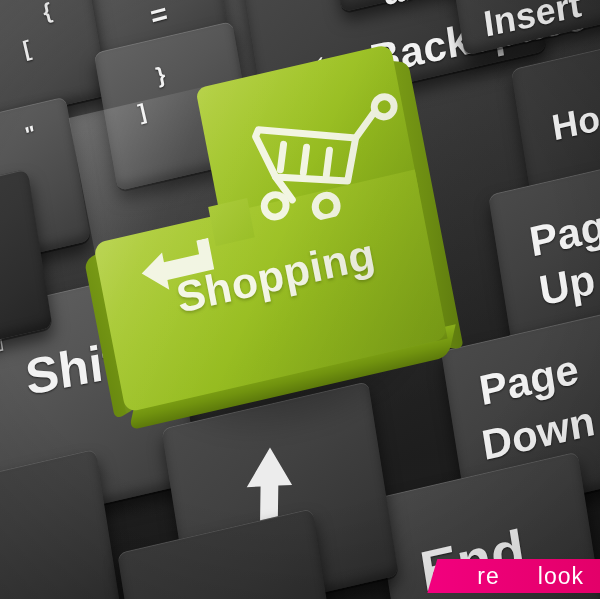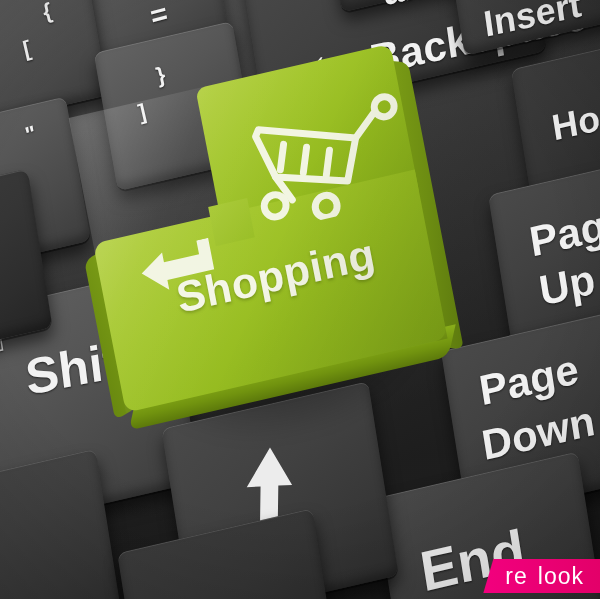--- a/index.html
+++ b/index.html
@@ -142,20 +142,21 @@
     height:34px;
     display:flex;align-items:center;
     padding:0 16px 0 22px;
     background:linear-gradient(90deg,#f2007e 0%,#e30069 100%);
     clip-path:polygon(10px 0,100% 0,100% 100%,0 100%);
     box-shadow:-2px 2px 6px rgba(0,0,0,.45);
   }
   #watermark .wm-txt{
     color:#fff;font-size:23px;font-weight:normal;letter-spacing:1px;
     font-family:"Liberation Sans",sans-serif;
+    margin-left:28px;
   }
   #watermark .wm-gap{display:inline-block;width:10px;}
 
   .vignette{
     position:absolute;inset:0;pointer-events:none;
     background:radial-gradient(105% 95% at 45% 42%, rgba(0,0,0,0) 45%, rgba(0,0,0,.32) 100%);
   }
 </style>
 </head>
 <body>

